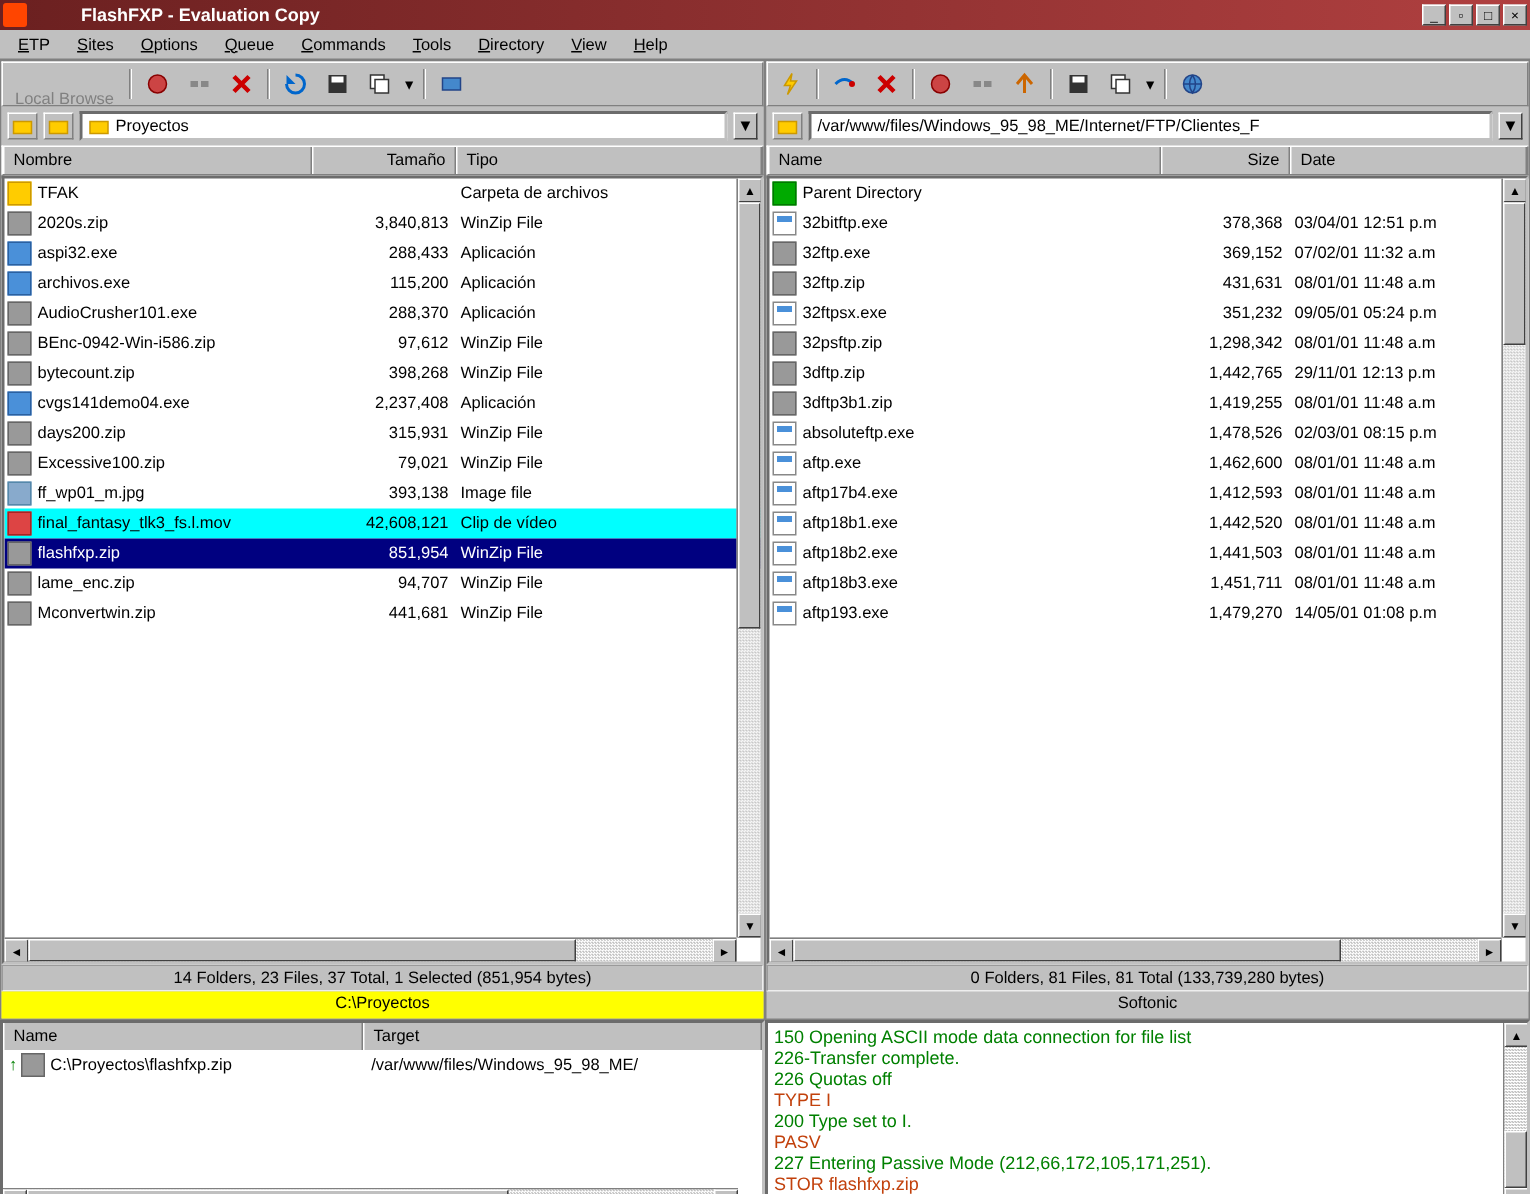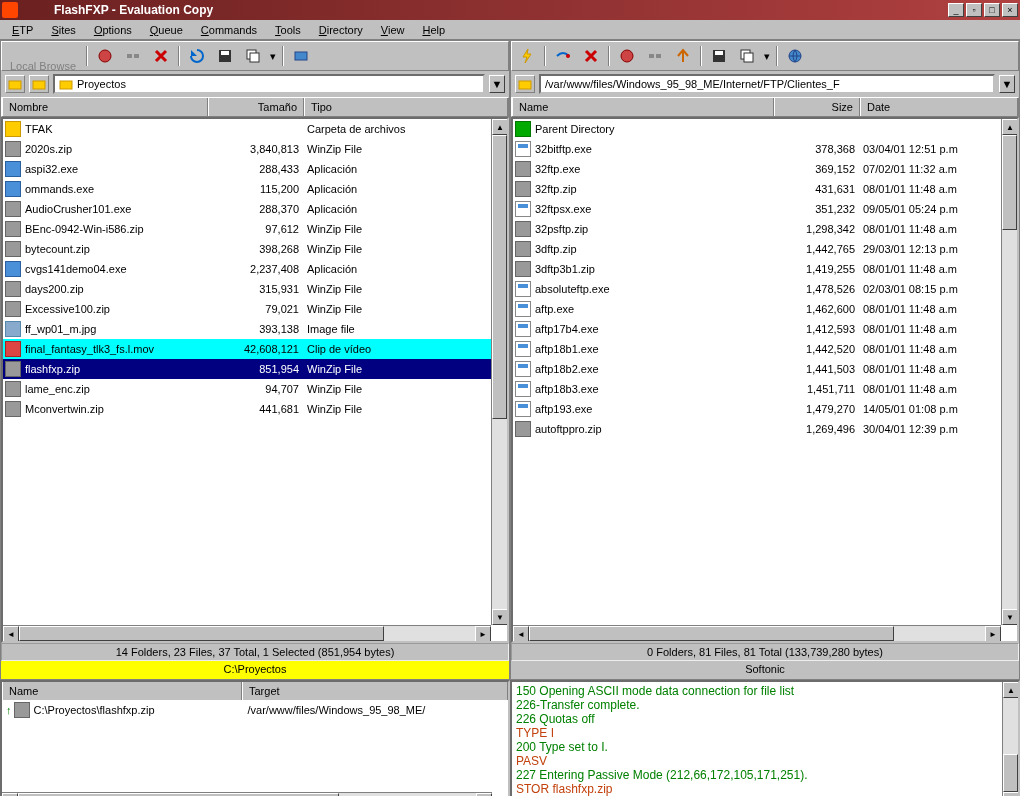--- a/index.html
+++ b/index.html
@@ -173,21 +173,21 @@
             <div class="col-name" style="flex:1">WinZip File</div>
           </div>
           <div class="file-row">
             <div class="row-icon ic-exe"></div>
             <div class="col-name" style="width:186px">aspi32.exe</div>
             <div class="col-size" style="width:96px">288,433</div>
             <div class="col-name" style="flex:1">Aplicación</div>
           </div>
           <div class="file-row">
             <div class="row-icon ic-exe"></div>
-            <div class="col-name" style="width:186px">ommands.exe</div>
+            <div class="col-name" style="width:186px">archivos.exe</div>
             <div class="col-size" style="width:96px">115,200</div>
             <div class="col-name" style="flex:1">Aplicación</div>
           </div>
           <div class="file-row">
             <div class="row-icon ic-zip"></div>
             <div class="col-name" style="width:186px">AudioCrusher101.exe</div>
             <div class="col-size" style="width:96px">288,370</div>
             <div class="col-name" style="flex:1">Aplicación</div>
           </div>
           <div class="file-row">
@@ -379,21 +379,21 @@
           <div class="file-row">
             <div class="row-icon ic-zip"></div>
             <div class="col-name" style="width:242px">32psftp.zip</div>
             <div class="col-size" style="width:86px">1,298,342</div>
             <div class="col-name" style="flex:1">08/01/01 11:48 a.m</div>
           </div>
           <div class="file-row">
             <div class="row-icon ic-zip"></div>
             <div class="col-name" style="width:242px">3dftp.zip</div>
             <div class="col-size" style="width:86px">1,442,765</div>
-            <div class="col-name" style="flex:1">29/03/01 12:13 p.m</div>
+            <div class="col-name" style="flex:1">29/11/01 12:13 p.m</div>
           </div>
           <div class="file-row">
             <div class="row-icon ic-zip"></div>
             <div class="col-name" style="width:242px">3dftp3b1.zip</div>
             <div class="col-size" style="width:86px">1,419,255</div>
             <div class="col-name" style="flex:1">08/01/01 11:48 a.m</div>
           </div>
           <div class="file-row">
             <div class="row-icon ic-app"></div>
             <div class="col-name" style="width:242px">absoluteftp.exe</div>
@@ -428,26 +428,20 @@
             <div class="row-icon ic-app"></div>
             <div class="col-name" style="width:242px">aftp18b3.exe</div>
             <div class="col-size" style="width:86px">1,451,711</div>
             <div class="col-name" style="flex:1">08/01/01 11:48 a.m</div>
           </div>
           <div class="file-row">
             <div class="row-icon ic-app"></div>
             <div class="col-name" style="width:242px">aftp193.exe</div>
             <div class="col-size" style="width:86px">1,479,270</div>
             <div class="col-name" style="flex:1">14/05/01 01:08 p.m</div>
-          </div>
-          <div class="file-row">
-            <div class="row-icon ic-zip"></div>
-            <div class="col-name" style="width:242px">autoftppro.zip</div>
-            <div class="col-size" style="width:86px">1,269,496</div>
-            <div class="col-name" style="flex:1">30/04/01 12:39 p.m</div>
           </div>
         </div>
       <div class="scrollbar-v">
         <div class="sb-btn">▲</div>
         <div class="sb-track" style="height:calc(100% - 32px)">
             <div class="sb-thumb" style="top:0;left:0;right:0;height:20%"></div>
           </div>
         <div class="sb-btn" style="position:absolute;bottom:0">▼</div>
       </div>
       <div class="scrollbar-h">

